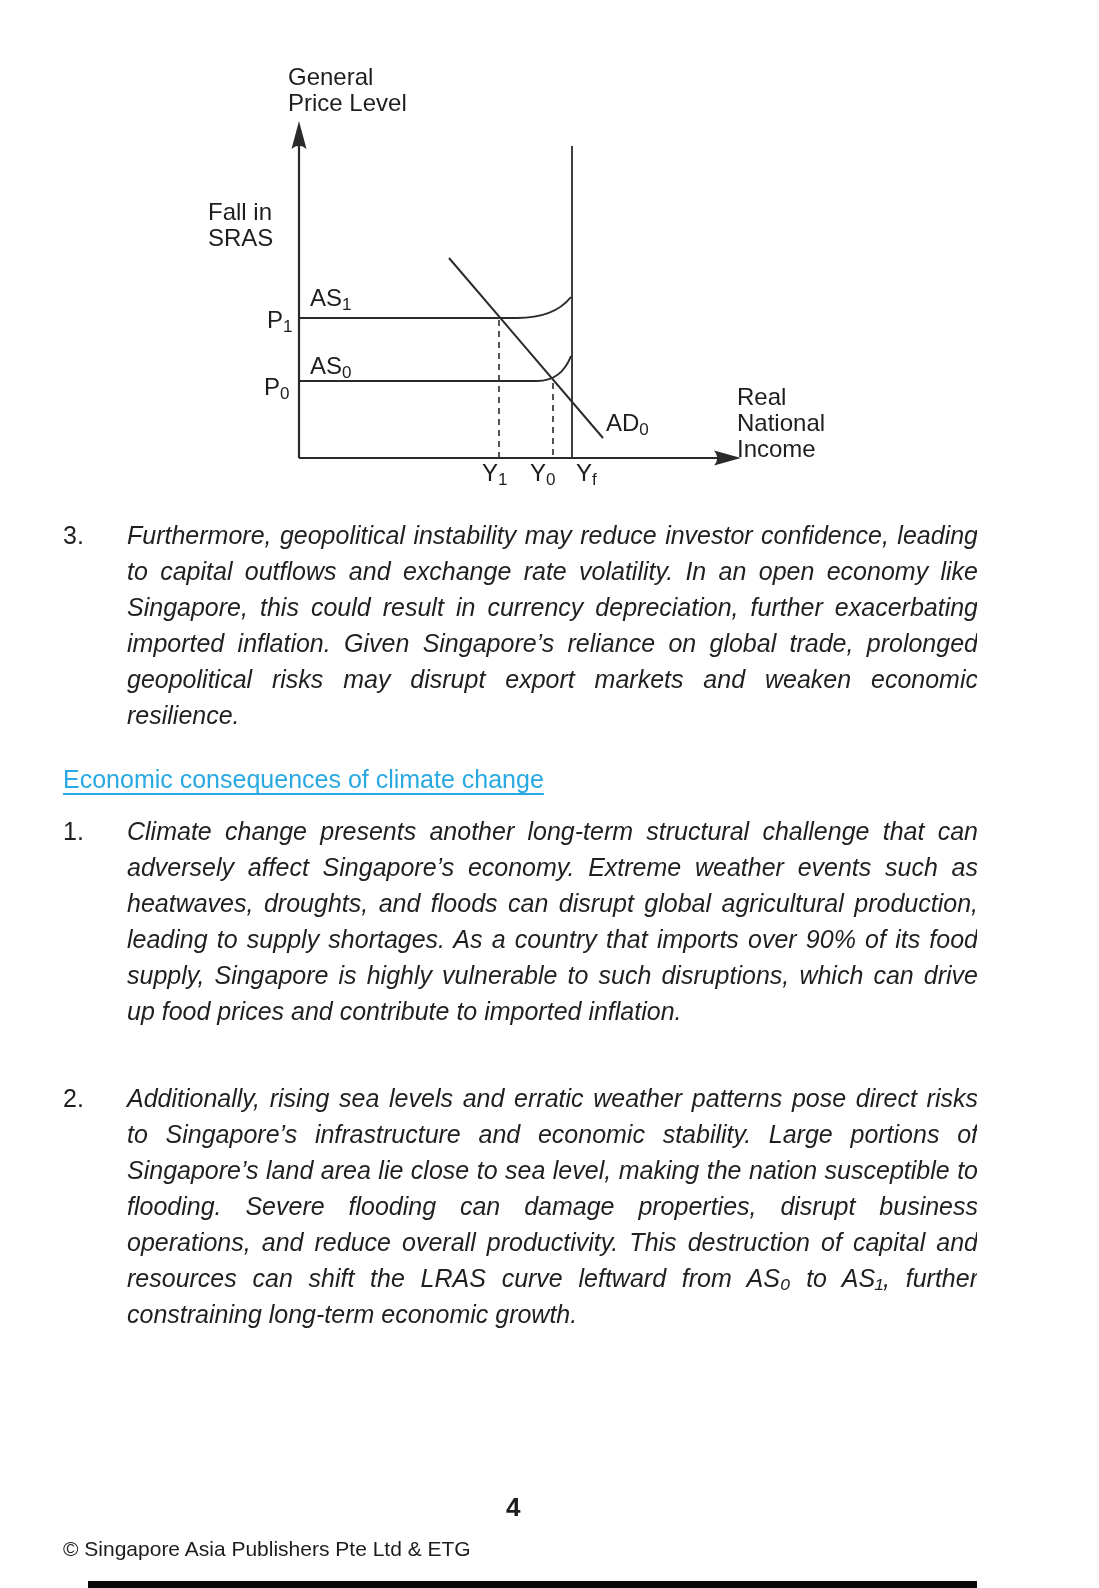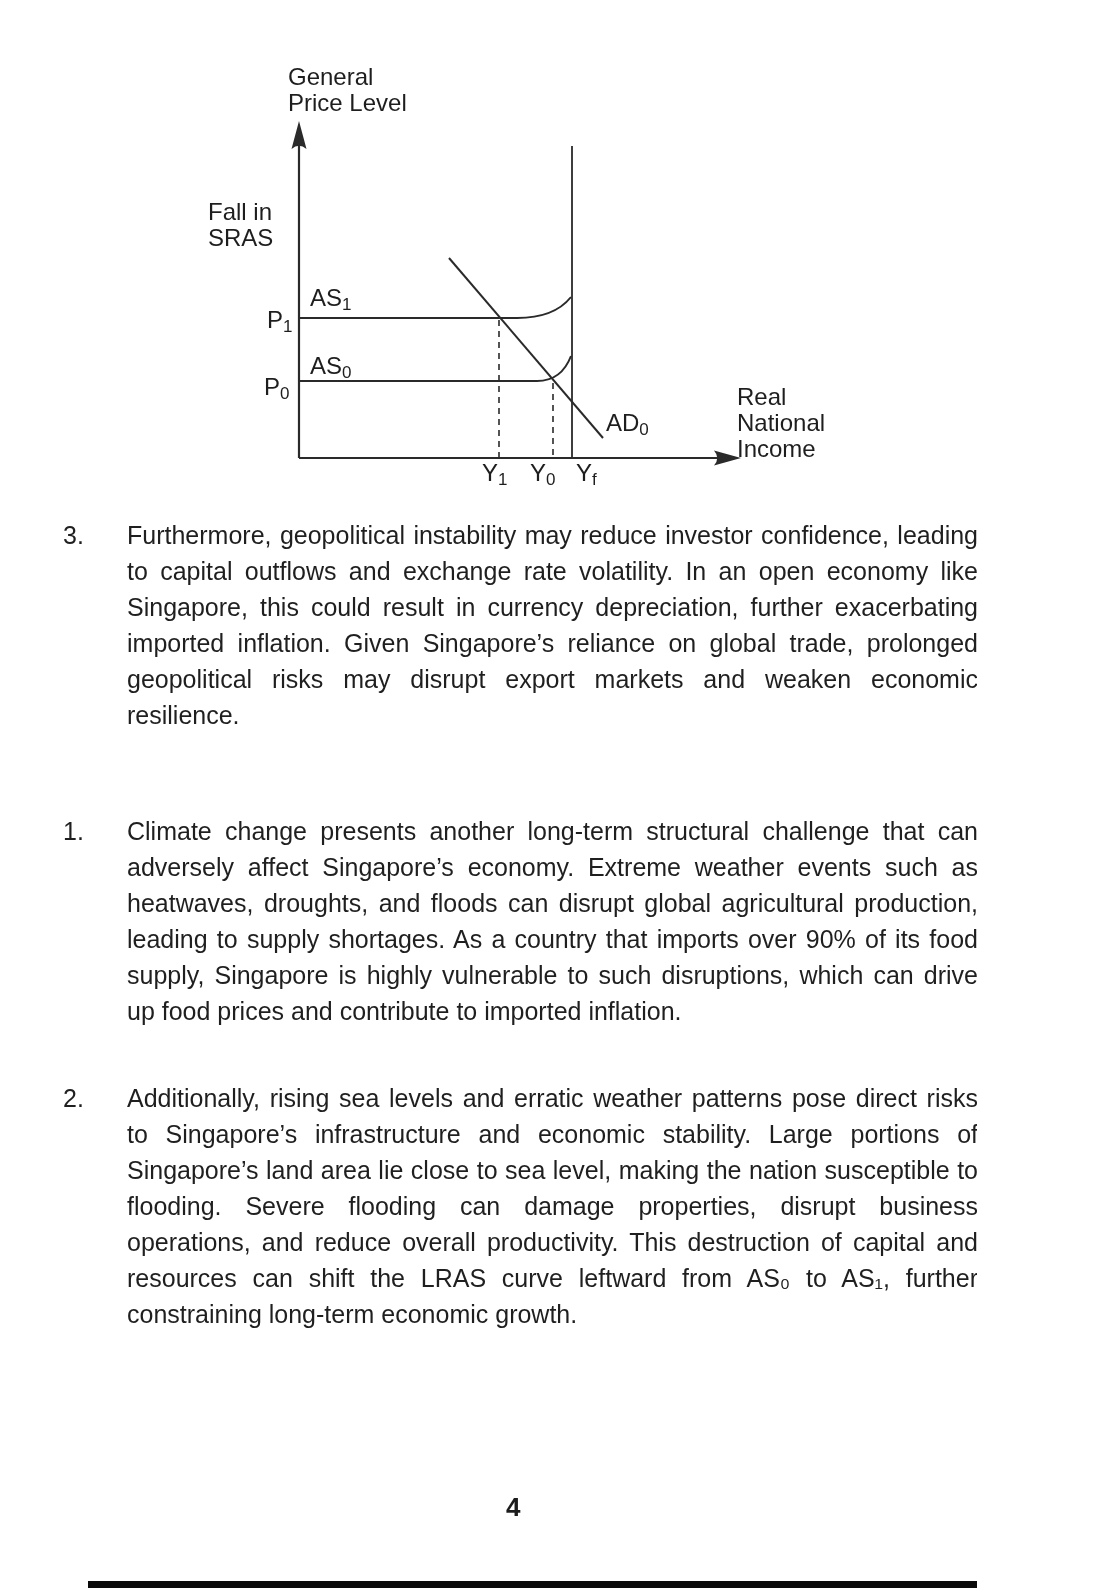--- a/index.html
+++ b/index.html
@@ -17,21 +17,21 @@
   }
   .diagram .sub { font-size:17px; }
   .dstroke { stroke:#2a2a2a; fill:none; }
   
   .list-item {
     position:absolute; left:63px; width:915px;
     font-size:25px; line-height:36px;
   }
   .list-item .num { position:absolute; left:0; top:0; }
   .list-item .ptext {
-    margin-left:64px; text-align:justify;
+    margin-left:64px; text-align:justify;font-style:italic;
   }
   .section-heading {
     position:absolute; left:63px; top:762px;
     font-size:25px; line-height:34px; font-weight:400;
     color:#29a9e1;
     text-decoration:underline;
     text-underline-offset:5px;
     text-decoration-thickness:2px;
     cursor:pointer;
   }
@@ -92,27 +92,29 @@
     <text x="482" y="481"><tspan>Y</tspan><tspan class="sub" dy="4">1</tspan></text>
     <text x="530" y="481"><tspan>Y</tspan><tspan class="sub" dy="4">0</tspan></text>
     <text x="576" y="481"><tspan>Y</tspan><tspan class="sub" dy="4">f</tspan></text>
   </svg>
 
   <div class="list-item" style="top:517px;">
     <span class="num">3.</span>
     <p class="ptext">Furthermore, geopolitical instability may reduce investor confidence, leading to capital outflows and exchange rate volatility. In an open economy like Singapore, this could result in currency depreciation, further exacerbating imported inflation. Given Singapore’s reliance on global trade, prolonged geopolitical risks may disrupt export markets and weaken economic resilience.</p>
   </div>
 
+  <h2 class="section-heading">Economic consequences of climate change</h2>
 
   <div class="list-item" style="top:813px;">
     <span class="num">1.</span>
     <p class="ptext">Climate change presents another long-term structural challenge that can adversely affect Singapore’s economy. Extreme weather events such as heatwaves, droughts, and floods can disrupt global agricultural production, leading to supply shortages. As a country that imports over 90% of its food supply, Singapore is highly vulnerable to such disruptions, which can drive up food prices and contribute to imported inflation.</p>
   </div>
 
   <div class="list-item" style="top:1080px;">
     <span class="num">2.</span>
     <p class="ptext">Additionally, rising sea levels and erratic weather patterns pose direct risks to Singapore’s infrastructure and economic stability. Large portions of Singapore’s land area lie close to sea level, making the nation susceptible to flooding. Severe flooding can damage properties, disrupt business operations, and reduce overall productivity. This destruction of capital and resources can shift the LRAS curve leftward from AS₀ to AS₁, further constraining long-term economic growth.</p>
   </div>
 
   <div class="page-number">4</div>
+  <div class="copyright">© Singapore Asia Publishers Pte Ltd &amp; ETG</div>
   <div class="bottom-bar"></div>
 
 </div>
 
 </body></html>

